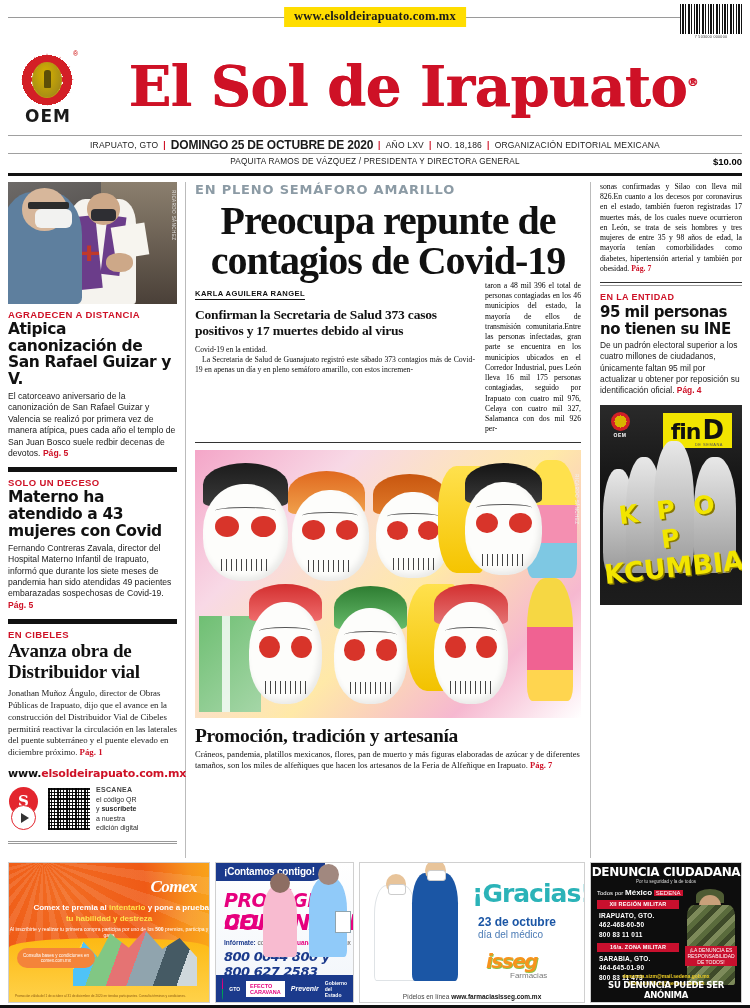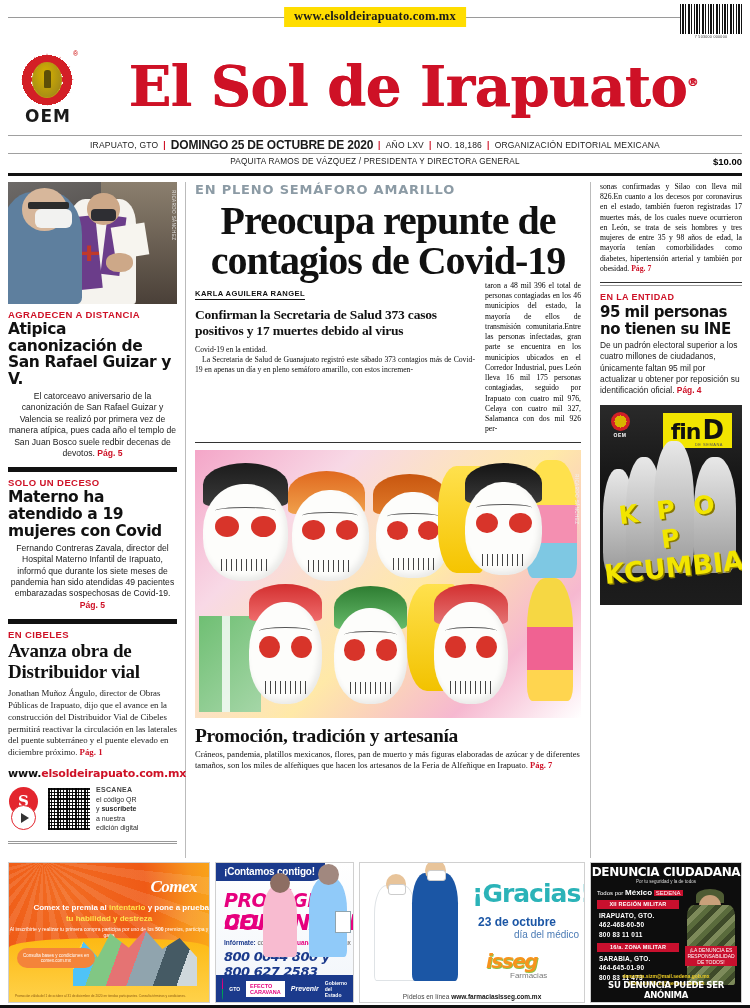--- a/index.html
+++ b/index.html
@@ -120,21 +120,21 @@
     letter-spacing: .4px; opacity: .95;
   }
 
   .kicker { color: #CE1126; font-weight: bold; font-size: 9.5px; letter-spacing: .4px; margin: 5px 0 1px; }
   .l-head {
     font-family: "DejaVu Sans", sans-serif; font-weight: bold;
     font-size: 15.5px; line-height: 1.08; color: #111; letter-spacing: -.4px;
   }
   .l-deck {
     font-size: 8.6px; line-height: 1.33; color: #1a1a1a; margin-top: 3px;
-    text-align: center;
+    text-align: left;
   }
   .pag { color: #CE1126; font-weight: bold; }
   .blackbar { height: 5px; background: #111; margin: 8px 0 0; }
 
   .l-head-serif {
     font-family: "Liberation Serif", serif; font-weight: bold;
     font-size: 19px; line-height: 1.1; color: #111; letter-spacing: -.2px;
   }
   .l-deck-serif {
     font-family: "Liberation Serif", serif;
@@ -293,21 +293,21 @@
   .ad-isseg { flex: 0 0 226px; background:#ffffff; position:relative; }
   .ad-isseg .ppl { position:absolute; left:14px; top:8px; width:84px; height:110px; }
   .ad-isseg .ppl .nurse { position:absolute; left:0; bottom:0; width:42px; height:96px; background:#fff; border:1px solid #dfe3e6; border-radius:30% 30% 6% 6%; }
   .ad-isseg .ppl .nurse:before { content:""; position:absolute; left:11px; top:-12px; width:20px; height:20px; border-radius:50%; background:#E8C49A; }
   .ad-isseg .ppl .nurse:after { content:""; position:absolute; left:13px; top:-2px; width:16px; height:9px; border-radius:3px; background:#fff; border:1px solid #ccc; }
   .ad-isseg .ppl .doc { position:absolute; right:0; bottom:0; width:46px; height:108px; background:#1B56A5; border-radius:28% 28% 6% 6%; }
   .ad-isseg .ppl .doc:before { content:""; position:absolute; left:13px; top:-13px; width:21px; height:21px; border-radius:50%; background:#E8C49A; }
   .ad-isseg .ppl .doc:after { content:""; position:absolute; left:15px; top:-3px; width:17px; height:9px; border-radius:3px; background:#fff; border:1px solid #ccc; }
   .ad-isseg .gracias { position:absolute; left:112px; top:16px; font-family:"DejaVu Sans",sans-serif; font-weight:bold; font-size:25px; color:#2BB3B8; letter-spacing:-1px; }
   .ad-isseg .d1 { position:absolute; left:118px; top:52px; font-weight:bold; font-size:12px; color:#1B56A5; }
-  .ad-isseg .d2 { position:absolute; left:118px; top:66px; font-size:10px; color:#4b7bb5;margin-left:36px; }
+  .ad-isseg .d2 { position:absolute; left:118px; top:66px; font-size:10px; color:#4b7bb5; }
   .ad-isseg .isseg { position:absolute; left:126px; top:86px; font-family:"DejaVu Sans",sans-serif; font-weight:bold; font-style:italic; font-size:20px; color:#F7941D; letter-spacing:-1.5px; text-shadow: .8px .8px 0 #8BC34A; }
   .ad-isseg .far { position:absolute; left:150px; top:108px; font-size:8px; color:#7a7a7a; }
   .ad-isseg .foot { position:absolute; left:0; right:0; bottom:2px; text-align:center; font-size:6.5px; color:#444; }
   .ad-isseg .foot b { color:#111; }
 
   .ad-den { flex: 0 0 152px; background:#0d0d0d; position:relative; color:#fff; }
   .ad-den .t1 { position:absolute; left:0; right:0; top:2px; text-align:center; font-family:"DejaVu Sans",sans-serif; font-weight:bold; font-size:12px; letter-spacing:-.4px; }
   .ad-den .t2 { position:absolute; left:0; right:0; top:16px; text-align:center; font-size:4.5px; color:#ddd; }
   .ad-den .t3 { position:absolute; left:6px; top:25px; font-size:6px; }
   .ad-den .t3 b { font-size:8px; }
@@ -412,21 +412,21 @@
       <div>
         <div class="kicker">AGRADECEN A DISTANCIA</div>
         <div class="l-head">Atipica canonización de San Rafael Guizar y V.</div>
         <div class="l-deck"><span>El catorceavo aniversario de la canonización de San Rafael Guizar y Valencia se realizó por primera vez de manera atípica, pues cada año el templo de San Juan Bosco suele redbir decenas de devotos.</span> <span class="pag">Pág. 5</span></div>
       </div>
 
       <div class="blackbar"></div>
 
       <div>
         <div class="kicker">SOLO UN DECESO</div>
-        <div class="l-head">Materno ha atendido a 19 mujeres con Covid</div>
+        <div class="l-head">Materno ha atendido a 43 mujeres con Covid</div>
         <div class="l-deck"><span>Fernando Contreras Zavala, director del Hospital Materno Infantil de Irapuato, informó que durante los siete meses de pandemia han sido atendidas 49 pacientes embarazadas sospechosas de Covid-19.</span> <span class="pag">Pág. 5</span></div>
       </div>
 
       <div class="blackbar"></div>
 
       <div>
         <div class="kicker">EN CIBELES</div>
         <div class="l-head-serif">Avanza obra de Distribuidor vial</div>
         <div class="l-deck-serif"><span>Jonathan Muñoz Ángulo, director de Obras Públicas de Irapuato, dijo que el avance en la construcción del Distribuidor Vial de Cibeles permitirá reactivar la circulación en las laterales del puente subterráneo y el puente elevado en diciembre próximo.</span> <span class="pag">Pág. 1</span></div>
       </div>

